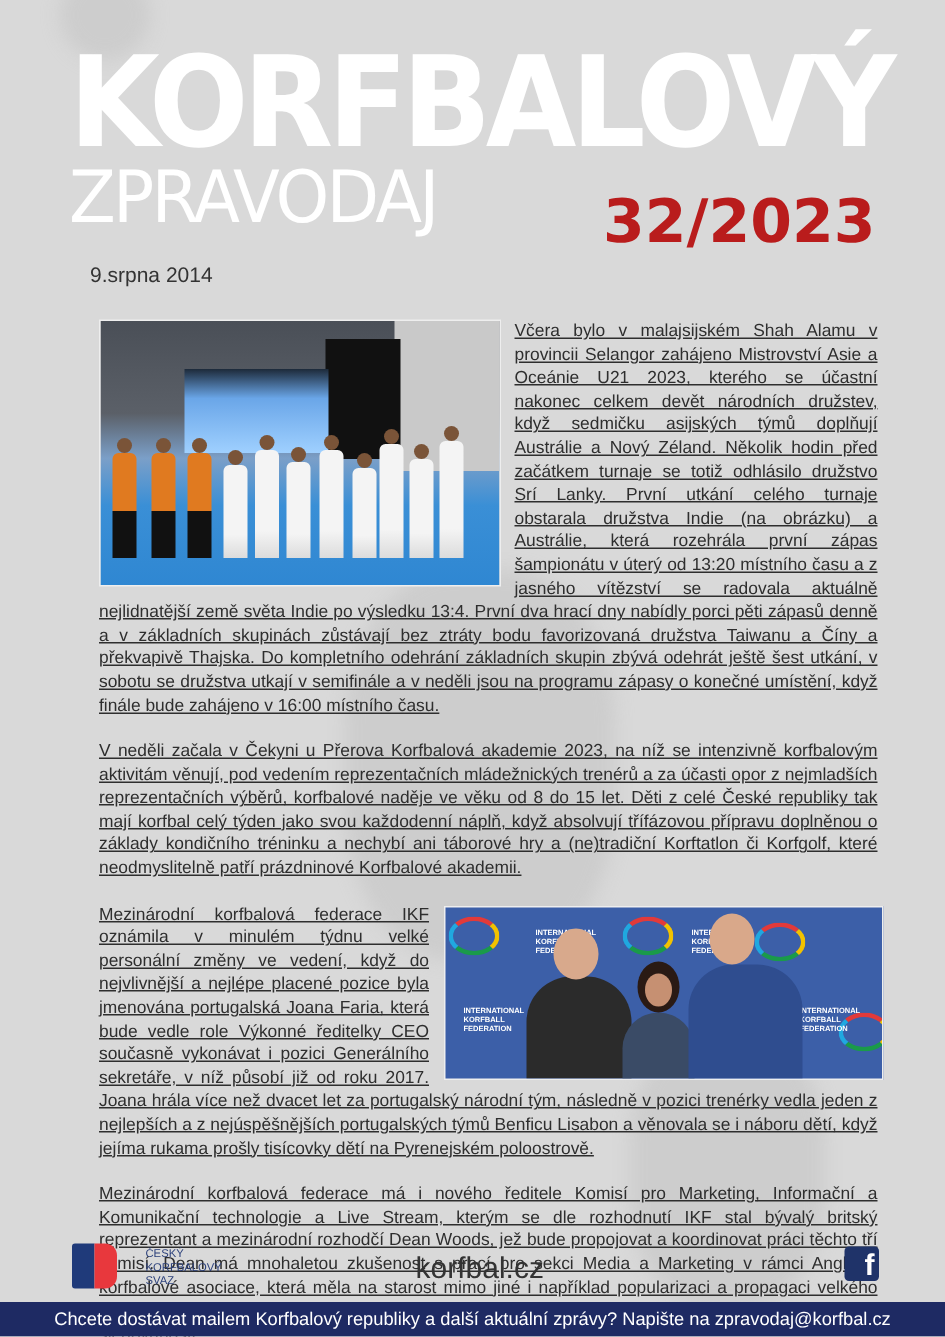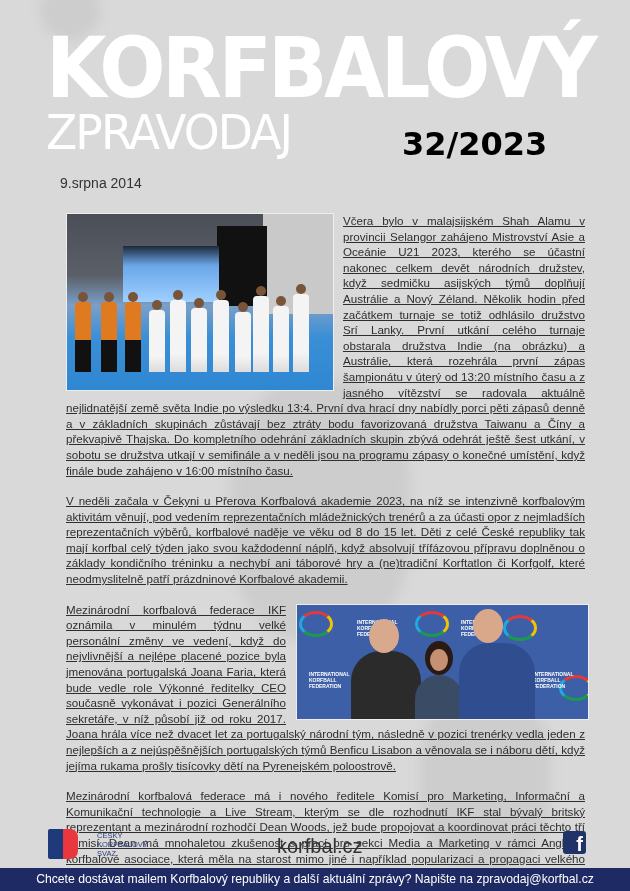--- a/index.html
+++ b/index.html
@@ -19,21 +19,21 @@
     }
     .title-sub {
       position: absolute; left: 46px; top: 108px;
       font-family: "DejaVu Sans", sans-serif;
       font-size: 48px; letter-spacing: -2px; color: #ffffff; line-height: 1;
       transform: scaleX(0.95); transform-origin: left top;
     }
     .issue-number {
       position: absolute; left: 402px; top: 128px;
       font-family: "DejaVu Sans", sans-serif; font-weight: bold;
-      font-size: 32px; color: #000000; line-height: 1;
+      font-size: 40px; color: #b91c1c; line-height: 1;
     }
     .date {
       position: absolute; left: 60px; top: 175px;
       font-size: 14px; color: #333;
     }
     .content {
       position: absolute; left: 66px; top: 213px; width: 519px;
       font-size: 11.6px; line-height: 15.6px; text-align: justify; color: #2e2e2e;
     }
     .content p { margin-bottom: 15px; text-decoration: underline; }

